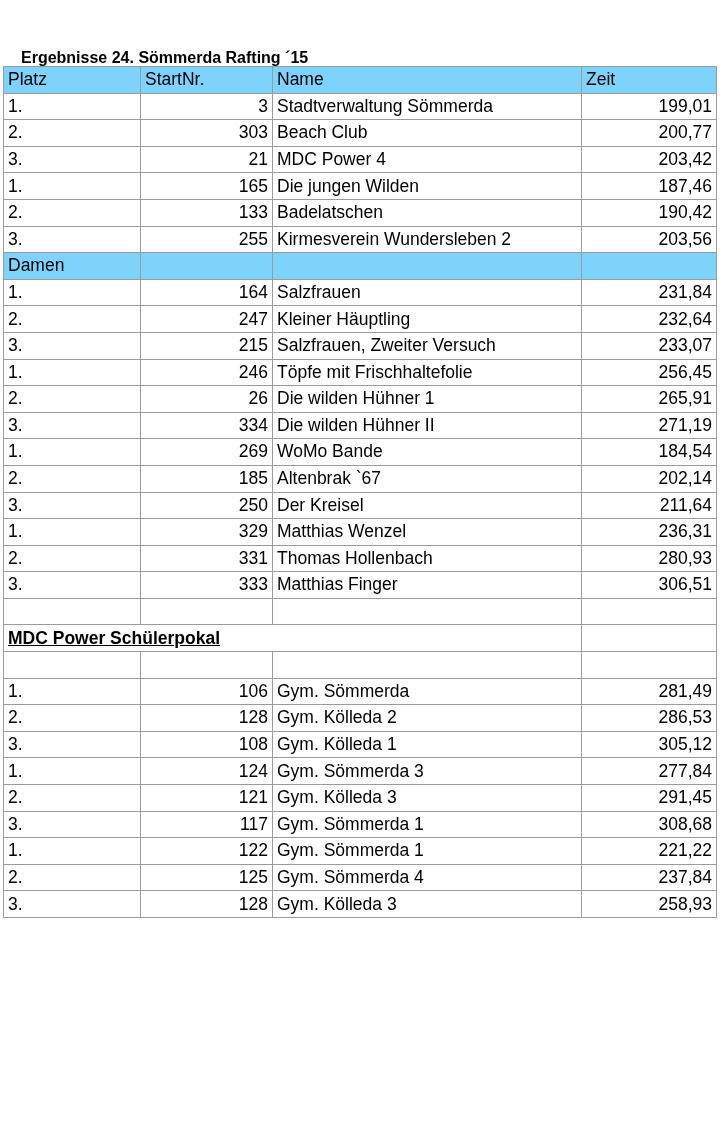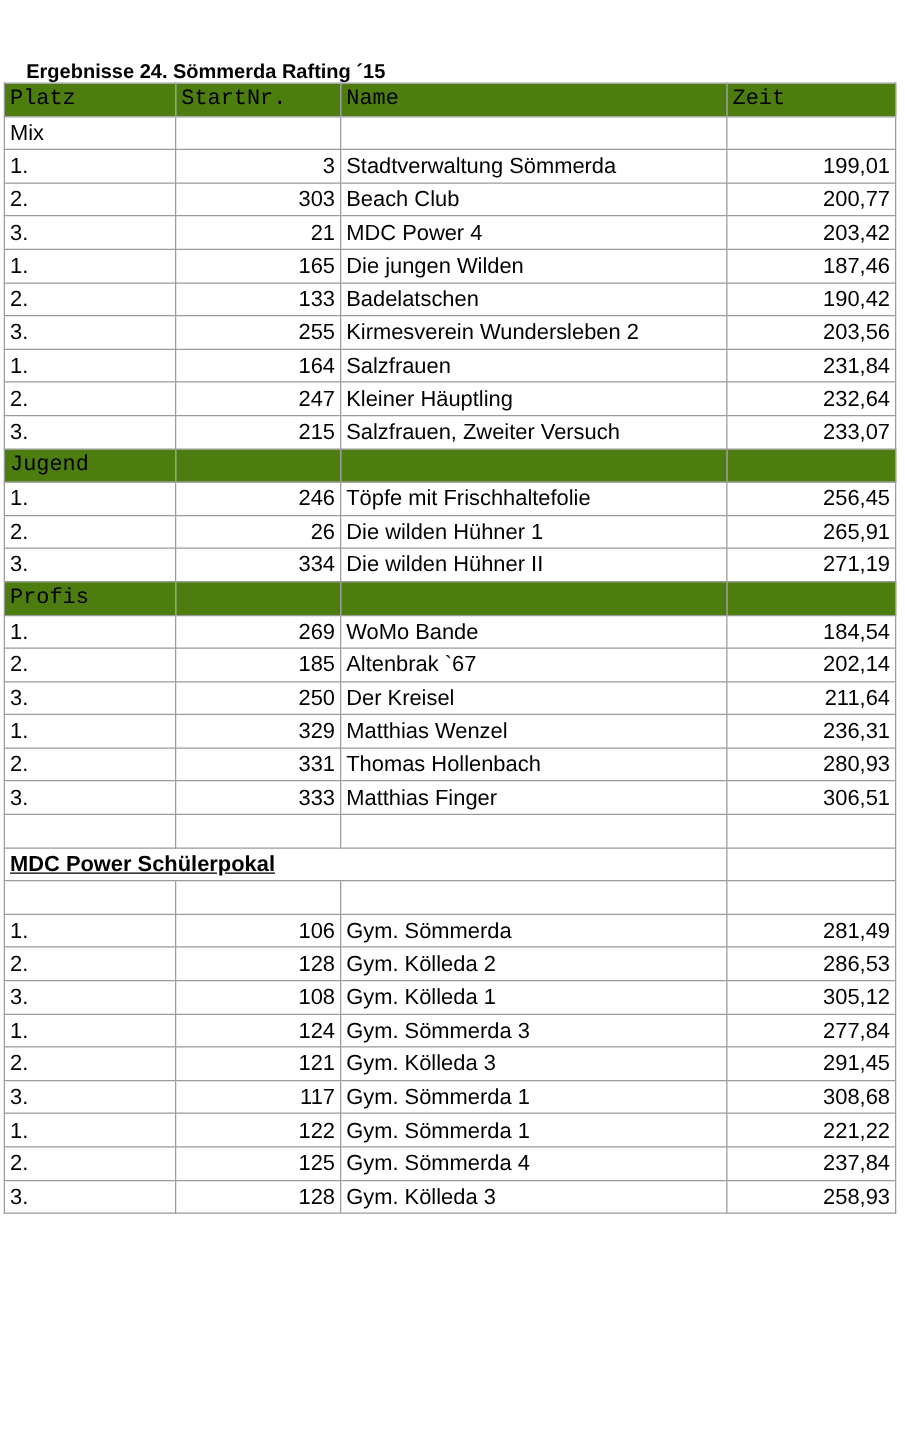--- a/index.html
+++ b/index.html
@@ -35,21 +35,21 @@
   table.results td {
     border: 1px solid #9b9b9b;
     height: 25.6px;
     padding: 0 4px;
     font-size: 17.5px;
     line-height: 1.1;
     vertical-align: middle;
     white-space: nowrap;
     overflow: visible;
   }
-  td.shaded { background: #4d7c0f; font-family: Liberation Mono, monospace; }
+  td.shaded { background: #7dd3fc; }
   td.num { text-align: right; }
   td.txt { text-align: left; }
   td.subheading-cell {
     font-weight: bold;
     font-size: 19px;
   }
   td.subheading-cell span {
     text-decoration: underline;
   }
 </style>
@@ -66,26 +66,20 @@
     <col style="width:135px">
   </colgroup>
   <tbody id="results-body">
       <tr>
         <td class="shaded txt">Platz</td>
         <td class="shaded txt">StartNr.</td>
         <td class="shaded txt">Name</td>
         <td class="shaded txt">Zeit</td>
       </tr>
       <tr>
-        <td class="txt">Mix</td>
-        <td class="txt"></td>
-        <td class="txt"></td>
-        <td class="txt"></td>
-      </tr>
-      <tr>
         <td class="txt">1.</td>
         <td class="num">3</td>
         <td class="txt">Stadtverwaltung Sömmerda</td>
         <td class="num">199,01</td>
       </tr>
       <tr>
         <td class="txt">2.</td>
         <td class="num">303</td>
         <td class="txt">Beach Club</td>
         <td class="num">200,77</td>
@@ -108,66 +102,60 @@
         <td class="txt">Badelatschen</td>
         <td class="num">190,42</td>
       </tr>
       <tr>
         <td class="txt">3.</td>
         <td class="num">255</td>
         <td class="txt">Kirmesverein Wundersleben 2</td>
         <td class="num">203,56</td>
       </tr>
       <tr>
+        <td class="shaded txt">Damen</td>
+        <td class="shaded txt"></td>
+        <td class="shaded txt"></td>
+        <td class="shaded txt"></td>
+      </tr>
+      <tr>
         <td class="txt">1.</td>
         <td class="num">164</td>
         <td class="txt">Salzfrauen</td>
         <td class="num">231,84</td>
       </tr>
       <tr>
         <td class="txt">2.</td>
         <td class="num">247</td>
         <td class="txt">Kleiner Häuptling</td>
         <td class="num">232,64</td>
       </tr>
       <tr>
         <td class="txt">3.</td>
         <td class="num">215</td>
         <td class="txt">Salzfrauen, Zweiter Versuch</td>
         <td class="num">233,07</td>
       </tr>
       <tr>
-        <td class="shaded txt">Jugend</td>
-        <td class="shaded txt"></td>
-        <td class="shaded txt"></td>
-        <td class="shaded txt"></td>
-      </tr>
-      <tr>
         <td class="txt">1.</td>
         <td class="num">246</td>
         <td class="txt">Töpfe mit Frischhaltefolie</td>
         <td class="num">256,45</td>
       </tr>
       <tr>
         <td class="txt">2.</td>
         <td class="num">26</td>
         <td class="txt">Die wilden Hühner 1</td>
         <td class="num">265,91</td>
       </tr>
       <tr>
         <td class="txt">3.</td>
         <td class="num">334</td>
         <td class="txt">Die wilden Hühner II</td>
         <td class="num">271,19</td>
-      </tr>
-      <tr>
-        <td class="shaded txt">Profis</td>
-        <td class="shaded txt"></td>
-        <td class="shaded txt"></td>
-        <td class="shaded txt"></td>
       </tr>
       <tr>
         <td class="txt">1.</td>
         <td class="num">269</td>
         <td class="txt">WoMo Bande</td>
         <td class="num">184,54</td>
       </tr>
       <tr>
         <td class="txt">2.</td>
         <td class="num">185</td>

